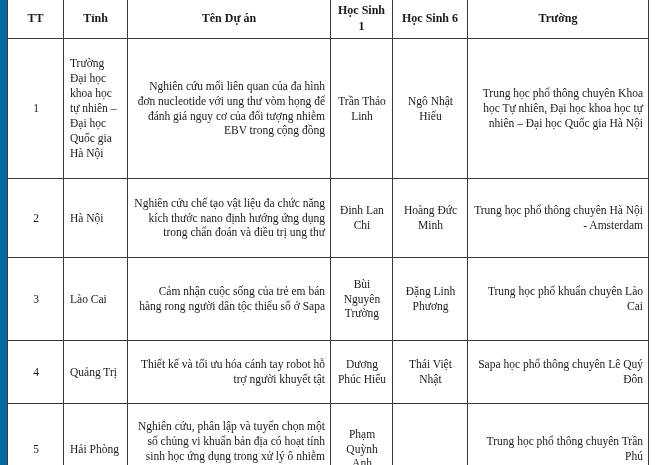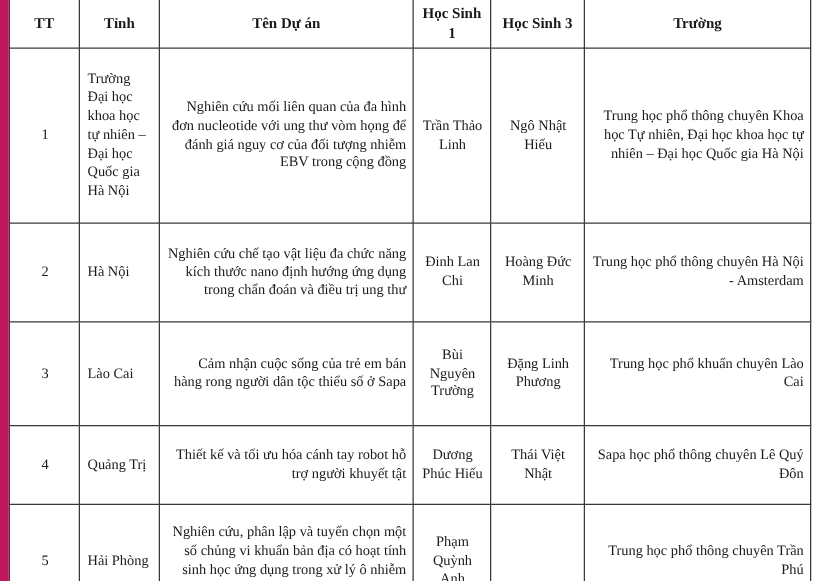--- a/index.html
+++ b/index.html
@@ -11,21 +11,21 @@
     width: 660px;
     height: 465px;
     font-family: "Liberation Serif", "DejaVu Serif", serif;
     color: #1a1a1a;
     overflow: hidden;
   }
   .page {
     position: relative;
     width: 552px;
     height: 465px;
-    background: #be185d;
+    background: #0369a1;
   }
   table.project-table {
     position: absolute;
     left: 7px;
     top: 0px;
     width: 641px;
     border-collapse: collapse;
     table-layout: fixed;
     background: #ffffff;
   }
@@ -111,21 +111,21 @@
       <col class="c-hs2">
       <col class="c-school">
     </colgroup>
 
     <thead>
       <tr>
         <th>TT</th>
         <th>Tỉnh</th>
         <th>Tên Dự án</th>
         <th>Học Sinh 1</th>
-        <th>Học Sinh 3</th>
+        <th>Học Sinh 6</th>
         <th>Trường</th>
       </tr>
     </thead>
 
     <tbody>
       <tr class="row-1">
         <td class="cell-tt">1</td>
         <td class="cell-tinh">Trường Đại học khoa học tự nhiên – Đại học Quốc gia Hà Nội</td>
         <td class="cell-project">Nghiên cứu mối liên quan của đa hình đơn nucleotide với ung thư vòm họng để đánh giá nguy cơ của đối tượng nhiễm EBV trong cộng đồng</td>
         <td class="cell-hs1">Trần Thảo Linh</td>

